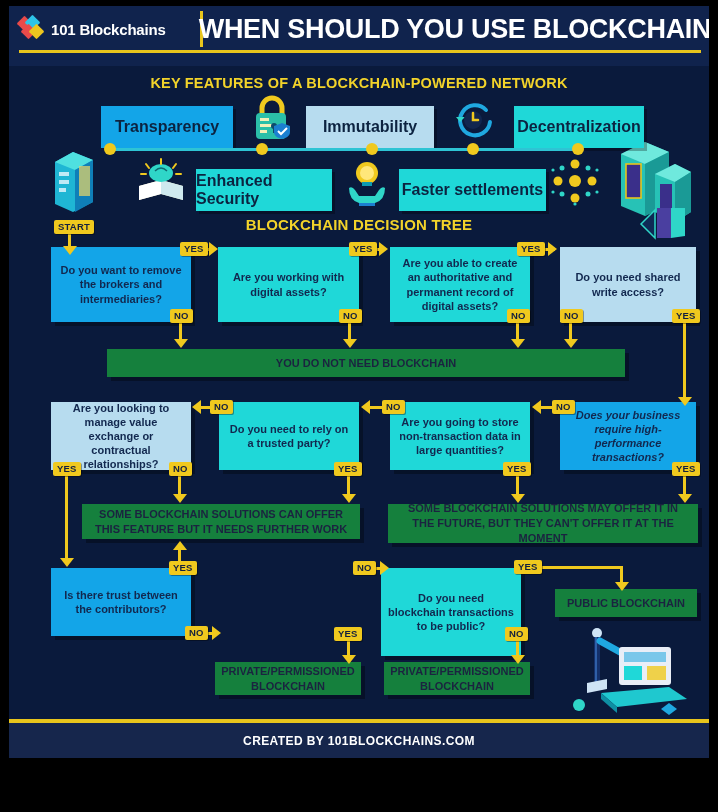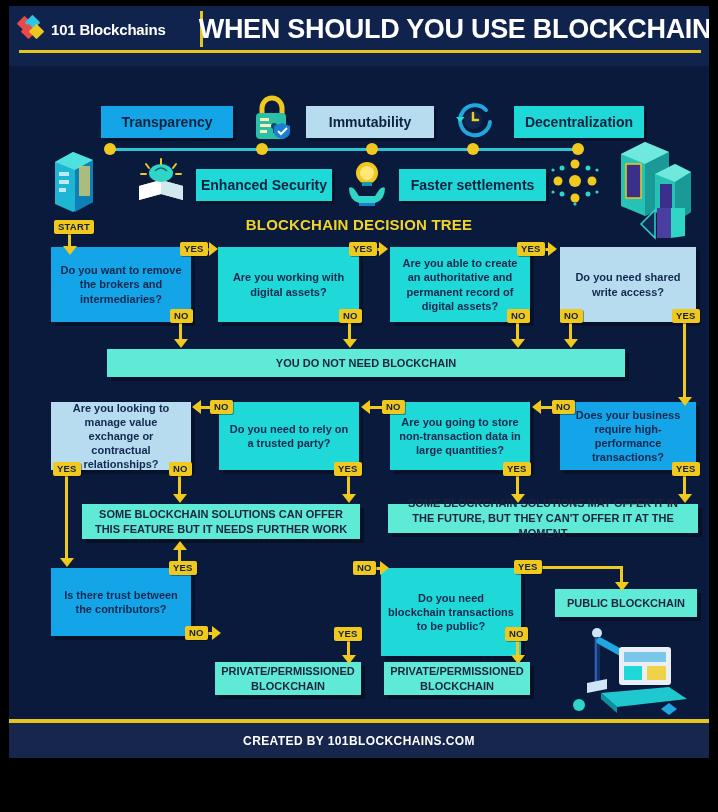--- a/index.html
+++ b/index.html
@@ -43,23 +43,23 @@
   
   .sect-title{
     position:absolute;width:100%;text-align:center;
     color:#f2d32a;font-weight:bold;letter-spacing:.2px;
   }
   #kf-title{top:69px;font-size:14.5px;}
   #dt-title{top:210px;font-size:15px;}
 
   
   .kf-pill{
-    position:absolute;height:32px;
+    position:absolute;height:42px;
     display:flex;align-items:center;justify-content:center;
-    color:#0c2340;font-size:14px;font-weight:bold;
+    color:#0c2340;font-size:16px;font-weight:bold;
     box-shadow:3px 3px 0 rgba(0,0,0,.28);
   }
   .kf-line{position:absolute;height:3px;background:#2ec4d4;}
   .kf-dot{position:absolute;width:12px;height:12px;border-radius:50%;background:#f0c91e;}
 
   
   .ill{position:absolute;}
 
   
   .fbox{
@@ -67,21 +67,21 @@
     display:flex;align-items:center;justify-content:center;text-align:center;
     color:#12284f;font-size:11px;font-weight:bold;line-height:1.28;
     padding:4px 7px;box-sizing:border-box;
     box-shadow:4px 4px 0 rgba(0,0,0,.30);
   }
   .c-blue{background:#13a5e8;}
   .c-cyan{background:#1fd8d8;}
   .c-pale{background:#b7dcef;}
 
   .gbox{
-    position:absolute;background:#5eead4;
+    position:absolute;background:#15803d;
     display:flex;align-items:center;justify-content:center;text-align:center;
     color:#1b2340;font-size:11px;font-weight:bold;line-height:1.35;
     box-sizing:border-box;padding:3px 8px;
     box-shadow:4px 4px 0 rgba(0,0,0,.32);
   }
 
   
   .tag{
     position:absolute;background:#f0c91e;color:#14203f;
     font-size:9.5px;font-weight:bold;letter-spacing:.2px;
@@ -119,20 +119,21 @@
           <i></i>
           <i></i>
       </span>
       <span class="logo-text">101 Blockchains</span>
     </div>
     <div class="vdiv"></div>
     <div class="htitle">WHEN SHOULD YOU USE BLOCKCHAIN</div>
     <div class="underline"></div>
   </div>
 
+  <div class="sect-title" id="kf-title">KEY FEATURES OF A BLOCKCHAIN-POWERED NETWORK</div>
 
   <svg class="ill" style="left:42px;top:140px;" width="46" height="68" viewBox="0 0 46 68">
     <polygon points="4,16 22,6 42,14 42,56 22,66 4,58" fill="#1fb6d4"></polygon>
     <polygon points="4,16 22,6 42,14 24,24" fill="#4fe0e0"></polygon>
     <polygon points="24,24 42,14 42,56 24,66" fill="#0f7fb8"></polygon>
     <rect x="8" y="26" width="10" height="4" fill="#bfeaf5"></rect>
     <rect x="8" y="34" width="10" height="4" fill="#bfeaf5"></rect>
     <rect x="8" y="42" width="7" height="4" fill="#bfeaf5"></rect>
     <rect x="28" y="20" width="11" height="30" fill="#e0d26a" opacity=".75"></rect>
   </svg>
@@ -273,21 +274,21 @@
 
   <div class="tag" style="left:663px;top:303px;">YES</div>
   <div class="ln v" style="left:674px;top:317px;height:76px;"></div>
   <div class="ar down" style="left:669px;top:391px;"></div>
 
   <div class="gbox" style="left:98px;top:343px;width:518px;height:28px;">YOU DO NOT NEED BLOCKCHAIN</div>
 
   <div class="fbox c-pale" style="left:42px;top:396px;width:140px;height:68px;">Are you looking to manage value exchange or contractual relationships?</div>
   <div class="fbox c-cyan" style="left:210px;top:396px;width:140px;height:68px;">Do you need to rely on a trusted party?</div>
   <div class="fbox c-cyan" style="left:381px;top:396px;width:140px;height:68px;">Are you going to store non-transaction data in large quantities?</div>
-  <div class="fbox c-blue" style="left:551px;top:396px;width:136px;height:68px;">Does your business require high-performance transactions?</div>
+  <div class="fbox c-blue" style="left:551px;top:396px;width:136px;height:68px;font-style:italic;">Does your business require high-performance transactions?</div>
 
   <div class="tag" style="left:201px;top:394px;">NO</div>
   <div class="ln h" style="left:188px;top:400px;width:14px;"></div>
   <div class="ar left" style="left:183px;top:394px;"></div>
 
   <div class="tag" style="left:373px;top:394px;">NO</div>
   <div class="ln h" style="left:357px;top:400px;width:16px;"></div>
   <div class="ar left" style="left:352px;top:394px;"></div>
 
   <div class="tag" style="left:543px;top:394px;">NO</div>
@@ -308,21 +309,21 @@
 
   <div class="tag" style="left:494px;top:456px;">YES</div>
   <div class="ln v" style="left:507px;top:470px;height:20px;"></div>
   <div class="ar down" style="left:502px;top:488px;"></div>
 
   <div class="tag" style="left:663px;top:456px;">YES</div>
   <div class="ln v" style="left:674px;top:470px;height:20px;"></div>
   <div class="ar down" style="left:669px;top:488px;"></div>
 
   <div class="gbox" style="left:73px;top:498px;width:278px;height:35px;">SOME BLOCKCHAIN SOLUTIONS CAN OFFER THIS FEATURE BUT IT NEEDS FURTHER WORK</div>
-  <div class="gbox" style="left:379px;top:498px;width:310px;height:29px;">SOME BLOCKCHAIN SOLUTIONS MAY OFFER IT IN THE FUTURE, BUT THEY CAN'T OFFER IT AT THE MOMENT</div>
+  <div class="gbox" style="left:379px;top:498px;width:310px;height:39px;">SOME BLOCKCHAIN SOLUTIONS MAY OFFER IT IN THE FUTURE, BUT THEY CAN'T OFFER IT AT THE MOMENT</div>
 
   <div class="tag" style="left:160px;top:555px;">YES</div>
   <div class="ln v" style="left:169px;top:543px;height:14px;"></div>
   <div class="ar up" style="left:164px;top:535px;"></div>
 
   <div class="fbox c-blue" style="left:42px;top:562px;width:140px;height:68px;">Is there trust between the contributors?</div>
   <div class="fbox c-cyan" style="left:372px;top:562px;width:140px;height:88px;">Do you need blockchain transactions to be public?</div>
 
   <div class="tag" style="left:176px;top:620px;">NO</div>
   <div class="ln h" style="left:199px;top:626px;width:9px;"></div>

